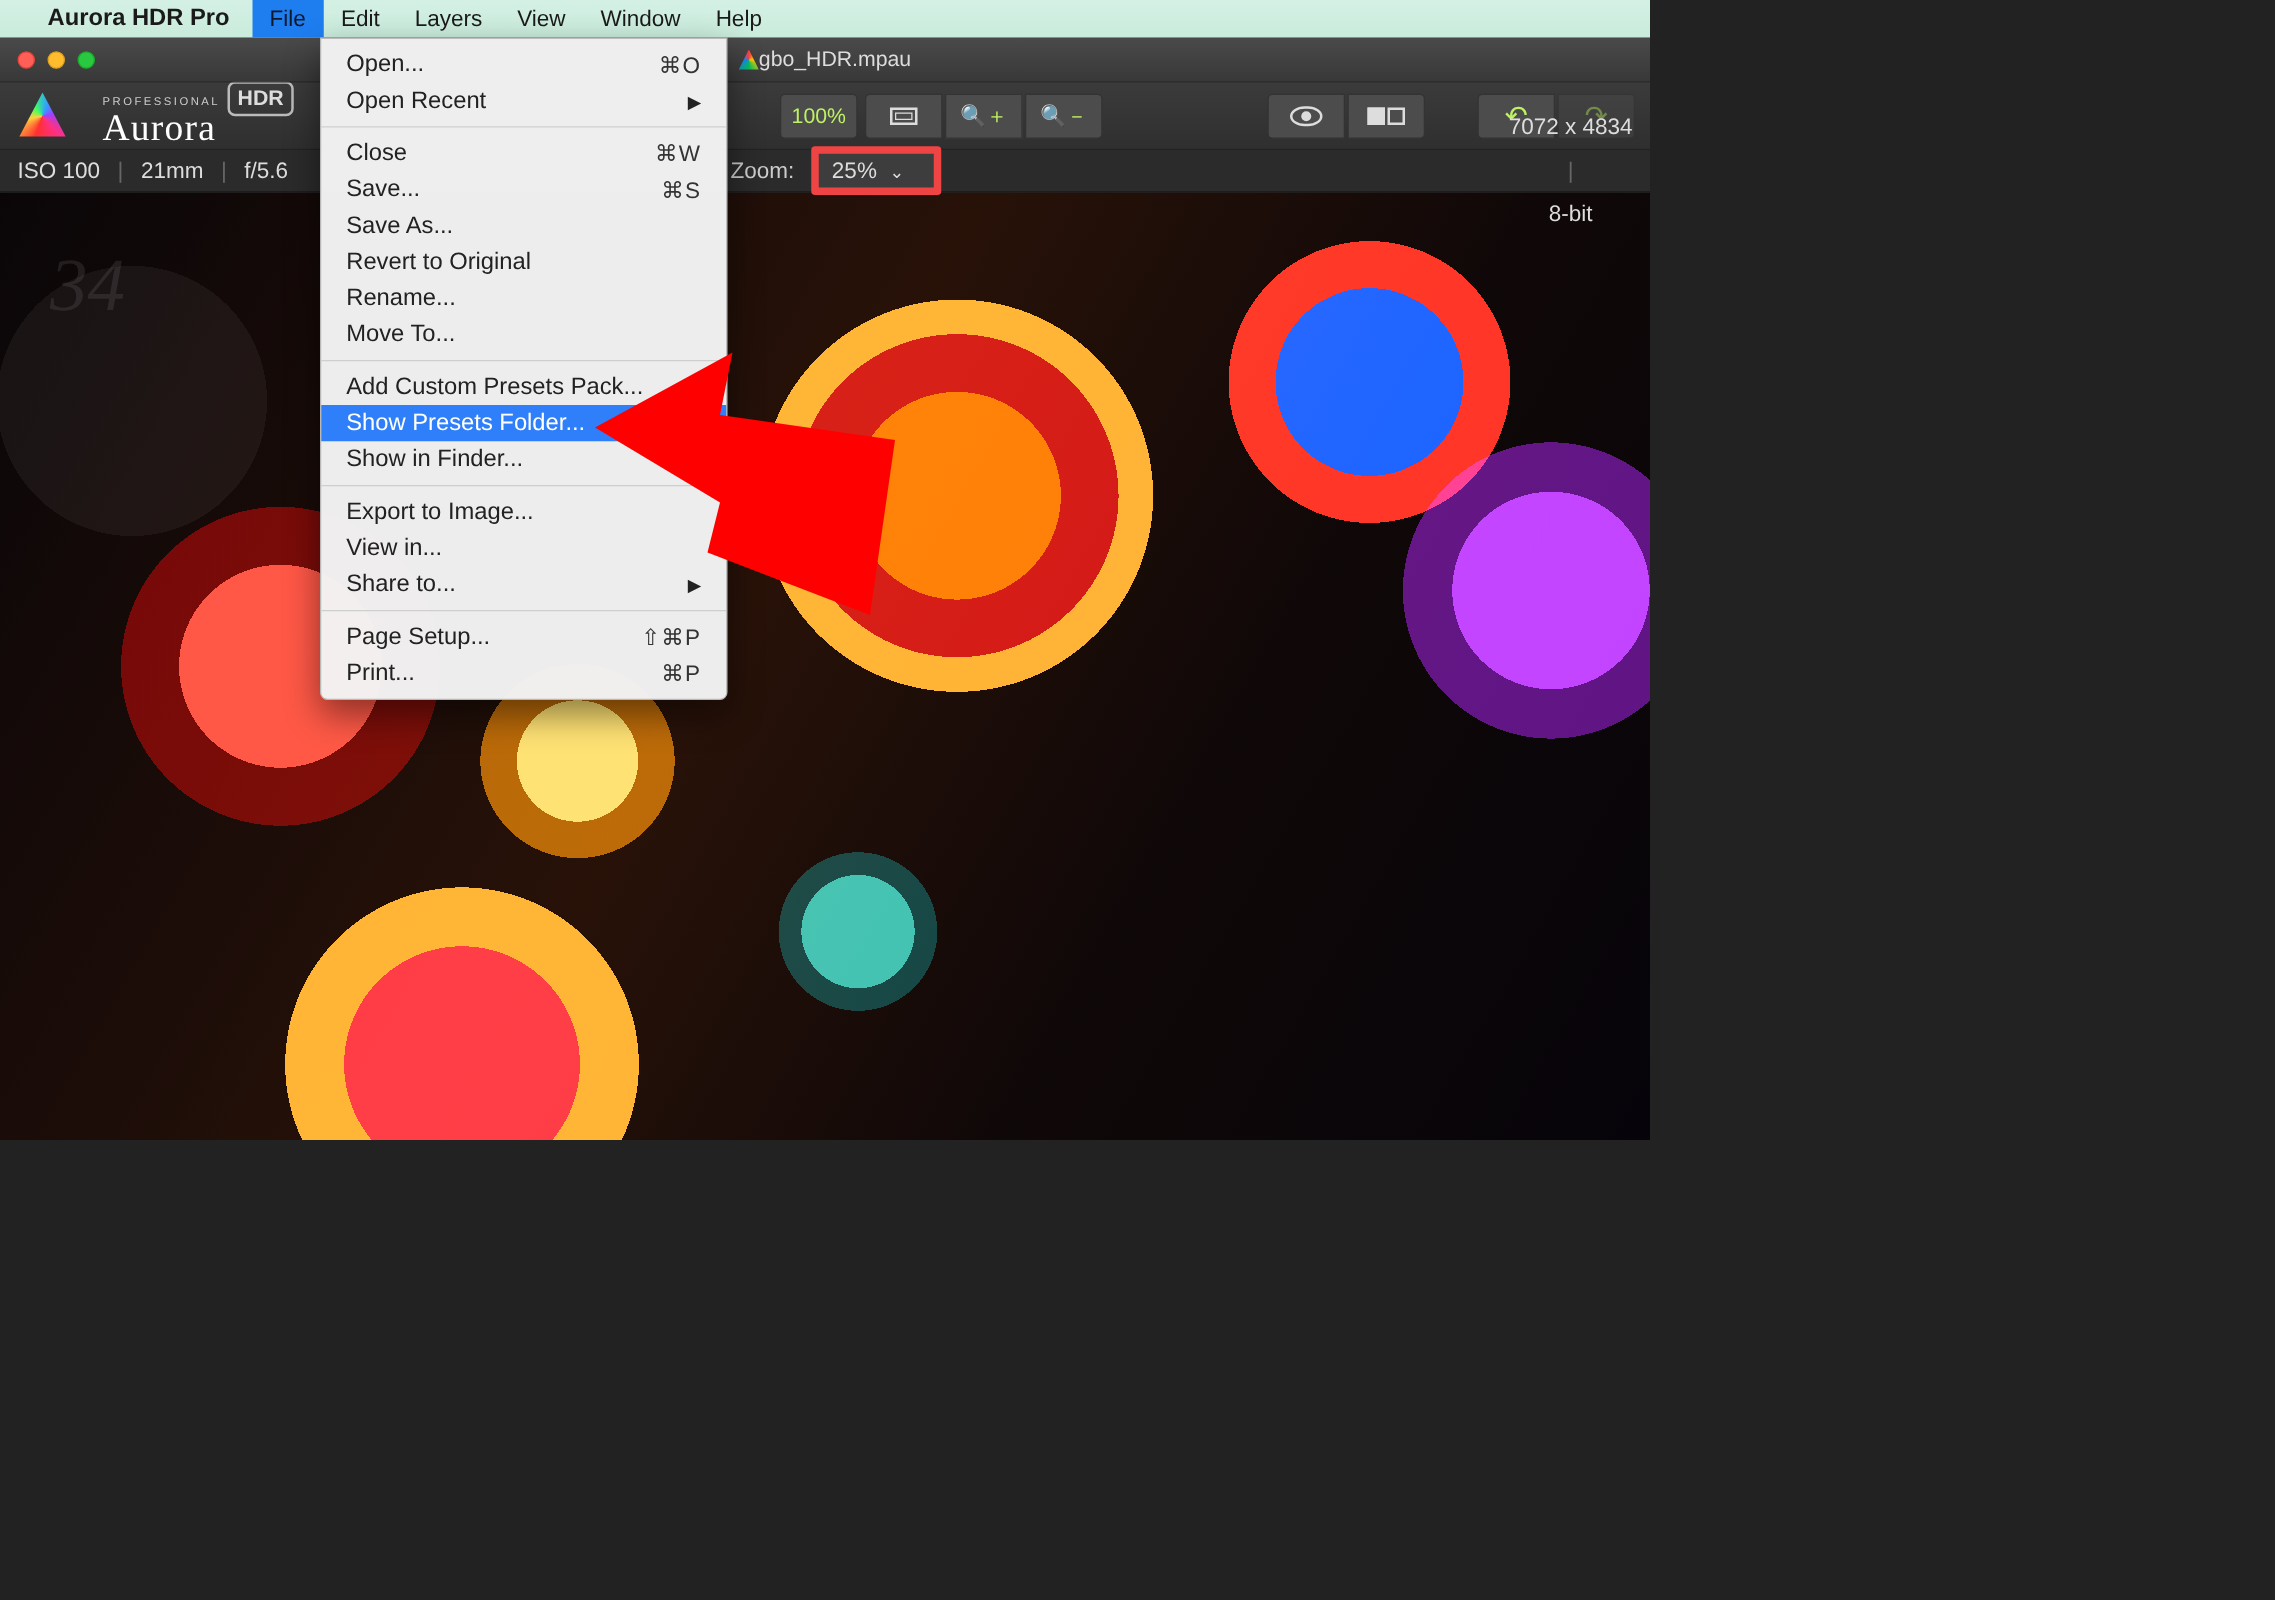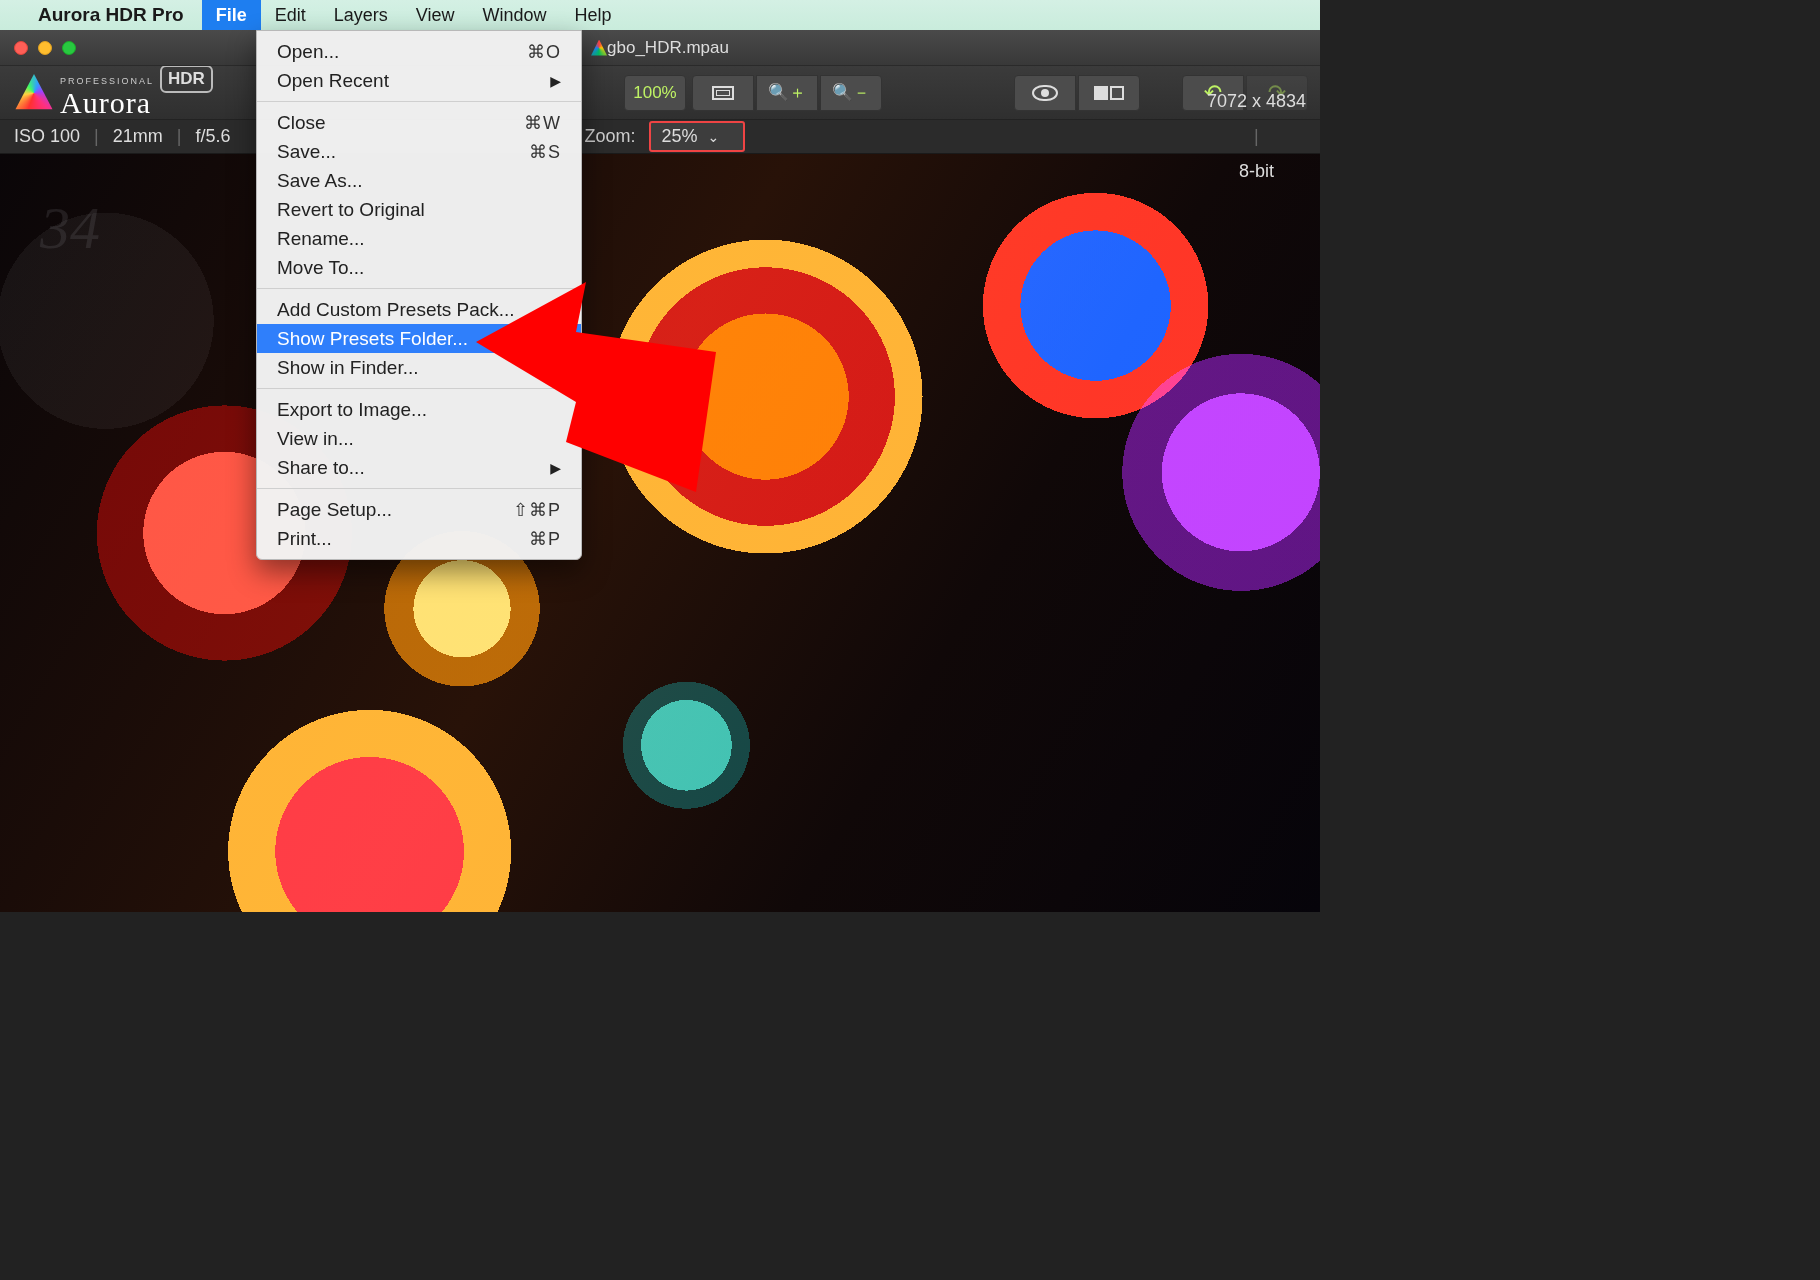--- a/index.html
+++ b/index.html
@@ -9,21 +9,21 @@
   .mac-menubar {
     position: absolute; top: 0; left: 0; right: 0; height: 30px;
     background: linear-gradient(#d4f0e4, #c9ecdc);
     display: flex; align-items: center; padding: 0 14px;
     font-size: 18px; font-weight: 500; color: #1a1a1a;
     z-index: 50;
   }
   .mac-menubar .apple { font-size: 18px; margin-right: 24px; }
   .mac-menubar .appname { font-weight: 700; margin-right: 18px; font-size: 19px; }
   .mac-menubar .menu-item { padding: 0 14px; height: 30px; display: flex; align-items: center; cursor: default; }
-  .mac-menubar .menu-item.active { background: #1e7ef0; color: #ffffff; font-weight: bold; }
+  .mac-menubar .menu-item.active { background: #1e7ef0; color: #0f172a; }
 
   
   .window {
     position: absolute; top: 30px; left: 0; right: 0; bottom: 0;
     background: #3a3a3a;
   }
   .titlebar {
     height: 36px; background: linear-gradient(#4a4a4a,#383838);
     display: flex; align-items: center; position: relative;
     border-bottom: 1px solid #2a2a2a;
@@ -43,21 +43,21 @@
     clip-path: polygon(50% 0,100% 100%,0 100%);
   }
 
   
   .toolbar {
     height: 54px; background: linear-gradient(#3b3b3b,#2f2f2f);
     display: flex; align-items: center; padding: 0 12px;
     border-bottom: 1px solid #222; gap: 6px;
   }
   .logo {
-    display: flex; align-items: center; gap: 4px; margin-right: 30px;
+    display: flex; align-items: center; gap: 26px; margin-right: 30px;
   }
   .logo-mark {
     width: 44px; height: 44px; border-radius: 6px;
     background: conic-gradient(from 200deg,#ff3030,#ffd040,#40ff60,#30a0ff,#a040ff,#ff3080,#ff3030);
     clip-path: polygon(50% 8%, 92% 88%, 8% 88%);
   }
   .logo-text { color: #fff; display: flex; align-items: baseline; gap: 6px; }
   .logo-text .pro { font-size: 9px; letter-spacing: 2px; color: #ccc; }
   .logo-text .name { font-size: 30px; font-weight: 400; font-family: Georgia, serif; letter-spacing: 1px; }
   .logo-text .hdr {
@@ -87,21 +87,21 @@
   
   .infobar {
     height: 34px; background: rgba(34,34,34,0.6); color: #ddd;
     display: flex; align-items: center; font-size: 18px;
     padding: 0 14px; gap: 14px; position: relative; z-index: 5;
     border-bottom: 1px solid #1a1a1a;
   }
   .infobar .sep { color: #666; }
   .infobar .zoom-label { margin-left: 340px; color:#ccc; }
   .zoom-select {
-    background:#3d3d3d; border:2px solid #ef4444; color:#ddd; padding:3px 24px 3px 10px;
+    background:#3d3d3d; border:6px solid #ef4444; color:#ddd; padding:3px 24px 3px 10px;
     border-radius:3px; position:relative; display:flex; align-items:center; gap:10px;
   }
   .zoom-select::after{content:"⌄"; font-size:14px;}
   .infobar .right { margin-left:auto; display:flex; gap:14px; align-items:center;flex-direction:column;}
 
   
   .canvas {
     position: absolute; top: 124px; left:0; right:0; bottom:0;
     background:
       radial-gradient(circle at 58% 32%, #ff7a00 0 9%, #d01010 9% 14%, #ffb030 14% 17%, transparent 17%),

